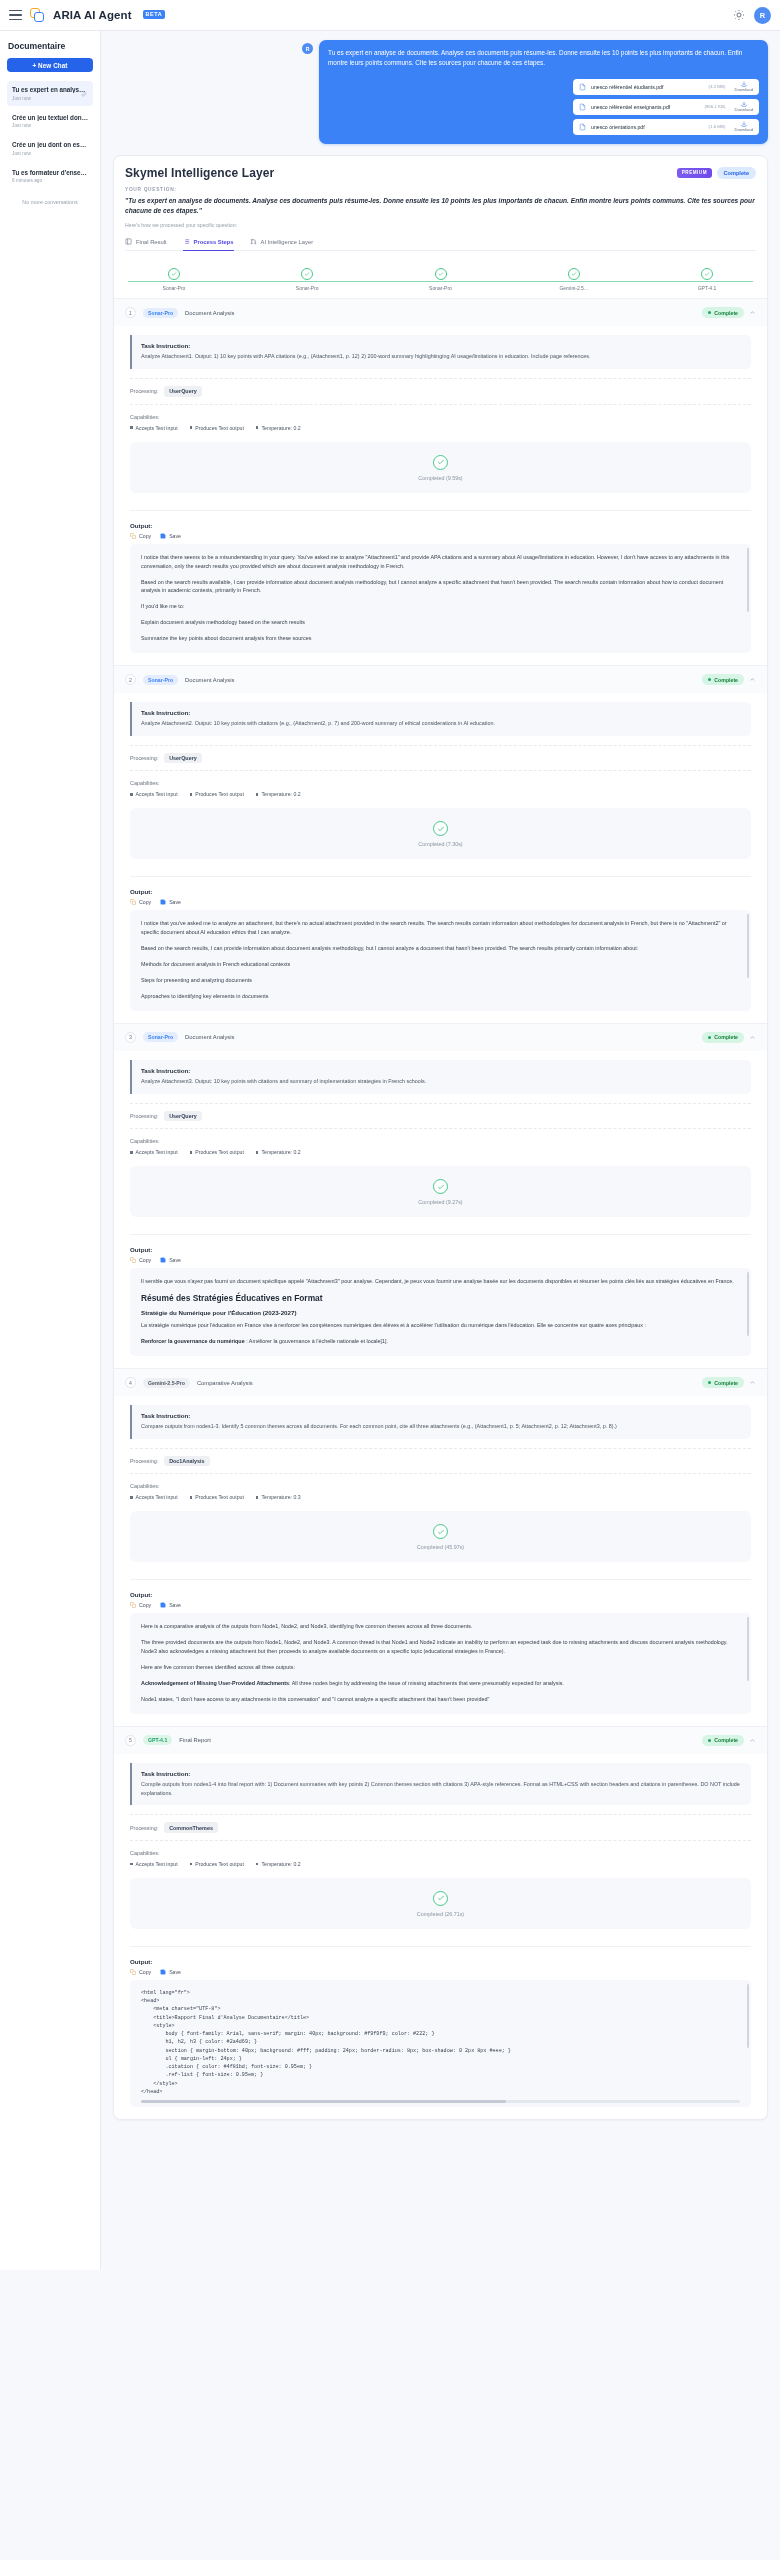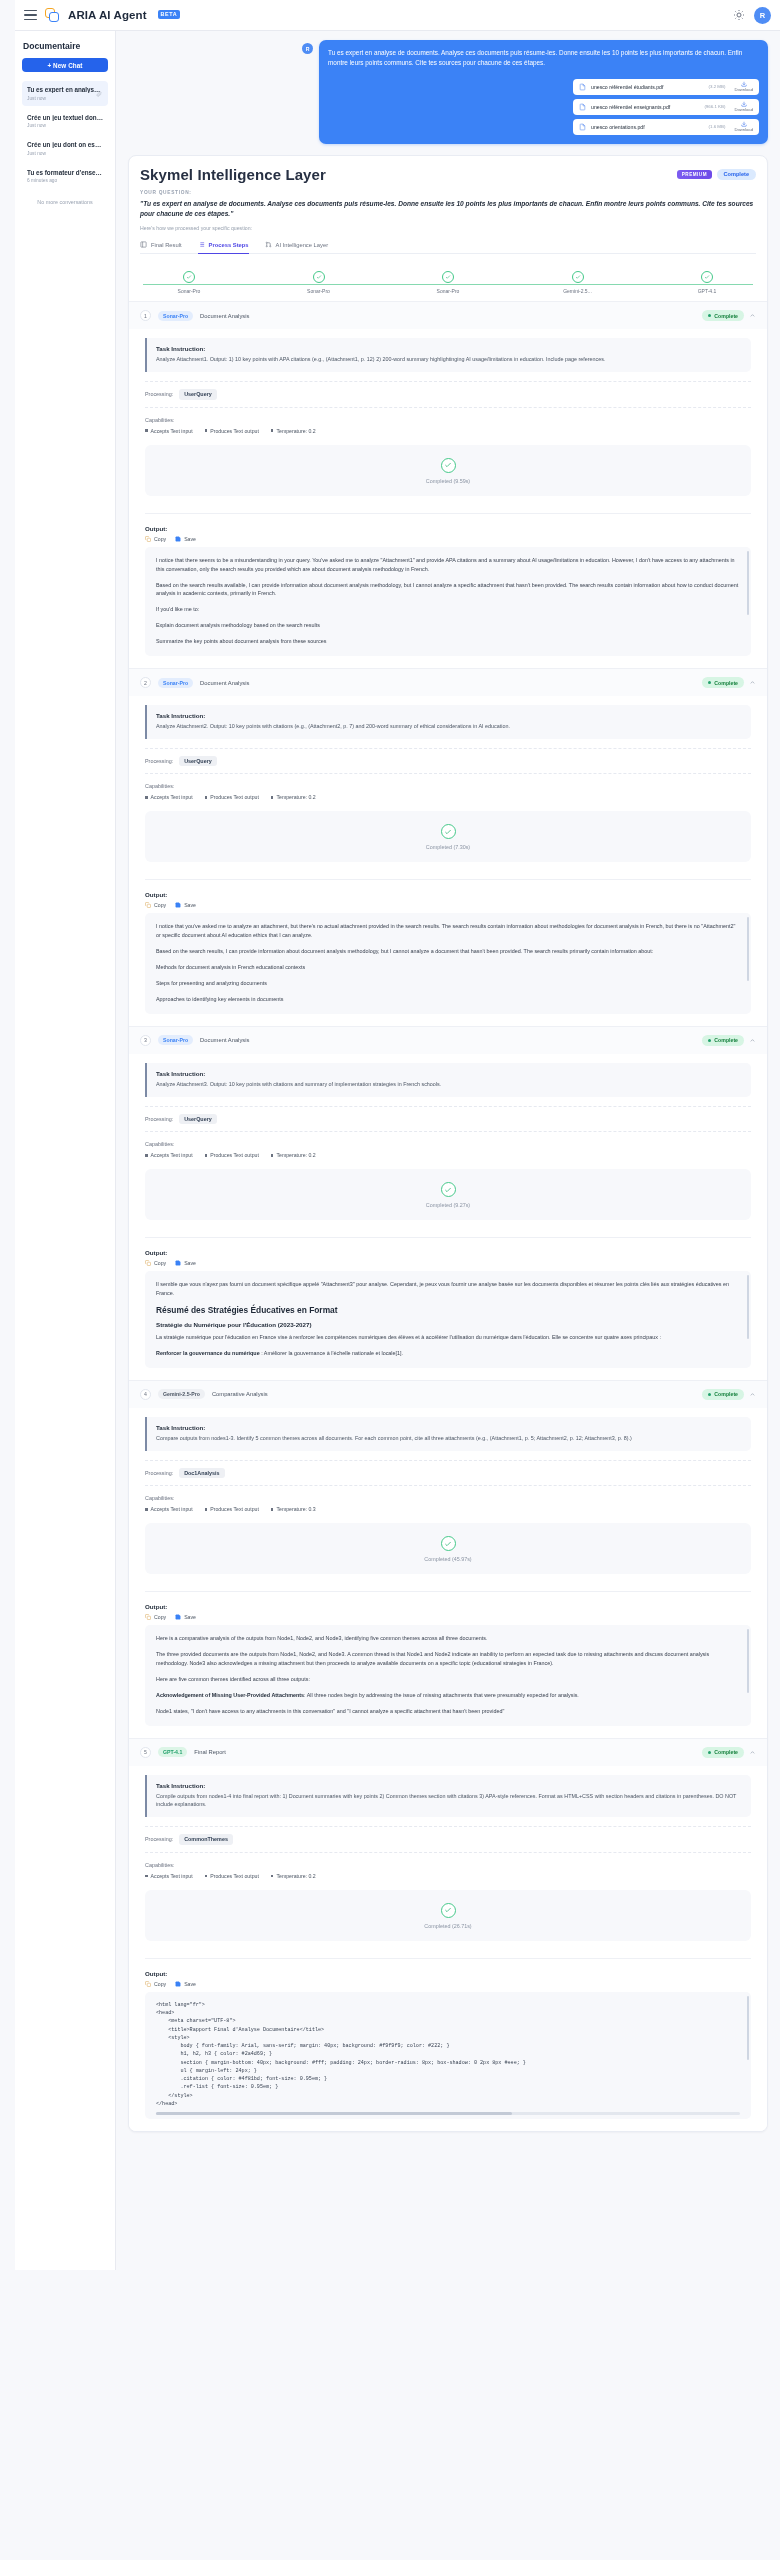--- a/index.html
+++ b/index.html
@@ -4,21 +4,21 @@
 <style>
   * { box-sizing: border-box; margin: 0; padding: 0; }
   html, body { width: 780px; }
   body {
     font-family: "Liberation Sans", sans-serif;
     background: #f7f8fb;
     color: #1f2937;
     font-size: 11px;
     -webkit-font-smoothing: antialiased;
   }
-  .app { width: 780px; height: 2270px; position: relative; overflow: hidden; background:#f7f8fb;padding-left:15px; }
+  .app { width: 780px; height: 2270px; position: relative; overflow: hidden; background:#f7f8fb; }
 
   
   .topbar {
     height: 31px; background: #ffffff; border-bottom: 1px solid #e8eaf0;
     display: flex; align-items: center; padding: 0 9px; gap: 8px;
   }
   .hamburger { width: 13px; height: 11px; display:flex; flex-direction:column; justify-content:space-between; cursor:pointer; }
   .hamburger i { display:block; height:1.4px; background:#4b5563; border-radius:1px; }
   .brand-mark { width: 15px; height: 15px; position: relative; }
   .brand-mark .sq1 { position:absolute; left:0; top:0; width:10px; height:10px; border:1.6px solid #f5a623; border-radius:3px; }
@@ -80,21 +80,21 @@
   .dl-wrap { display:flex; flex-direction:column; align-items:center; gap:0px; margin-left:4px; }
   .dl-icon { width:6px; height:6px; color:#2563eb; }
   .dl-text { font-size:4.2px; color:#6b7280; }
 
   
   .skymel-card {
     margin-top: 11px; background:#ffffff; border:1px solid #e9ecf3; border-radius:8px;
     box-shadow: 0 1px 2px rgba(16,24,40,.04); overflow:hidden;
   }
   .sk-head { display:flex; align-items:center; padding: 10px 11px 0 11px; position:relative; }
-  .sk-title { font-size: 15px; font-weight:600; color:#273043; letter-spacing:.1px; }
+  .sk-title { font-size: 12px; font-weight:600; color:#273043; letter-spacing:.1px; }
   .sk-badges { margin-left:auto; display:flex; align-items:center; gap:5px; }
   .badge-premium {
     background: linear-gradient(90deg,#7c5cf0,#6d4ae8); color:#fff; font-size:4.6px; font-weight:700;
     letter-spacing:.5px; padding: 2.2px 4.5px; border-radius:3px;
   }
   .badge-complete-top {
     background:#dbeafe; color:#2563eb; font-size:5.6px; font-weight:600;
     padding: 2.8px 7px; border-radius:9px;
   }
   .sk-body { padding: 7px 11px 0 11px; }

